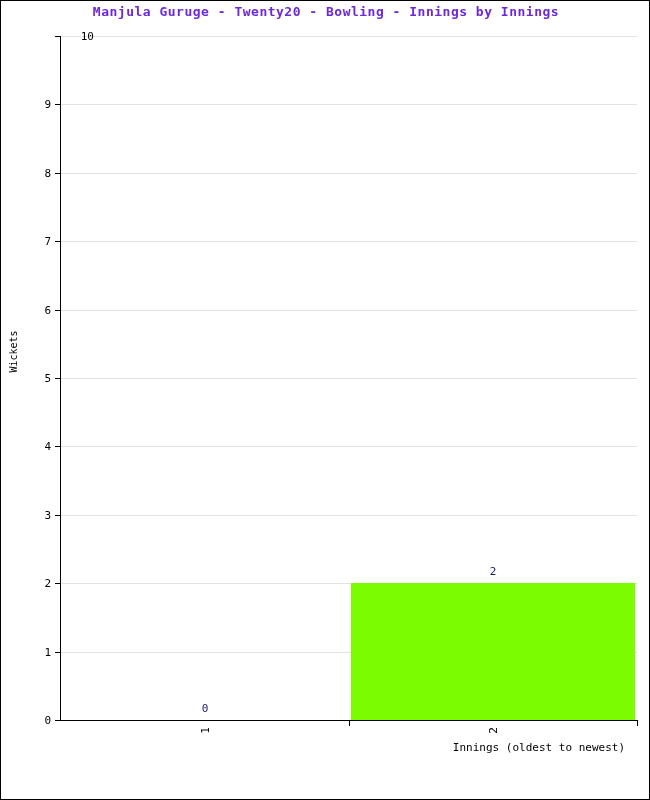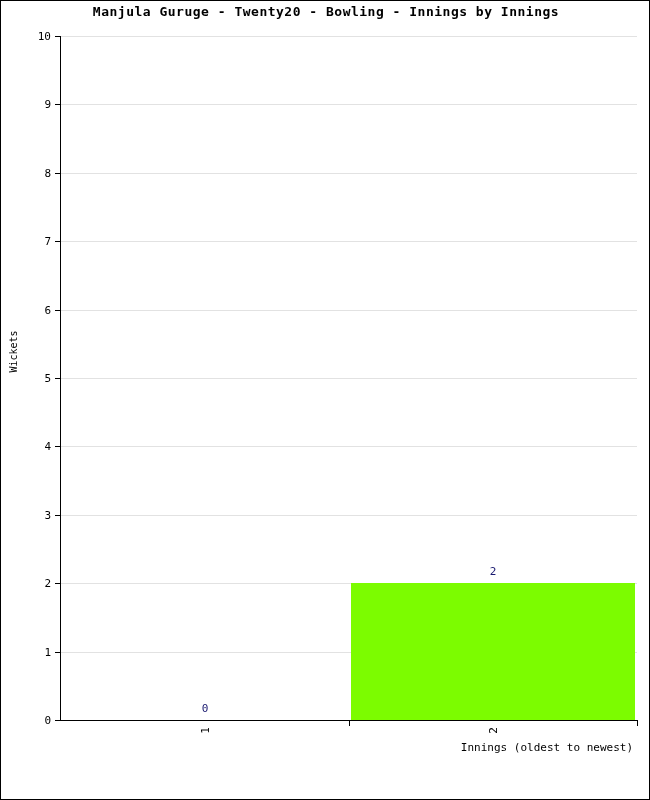--- a/index.html
+++ b/index.html
@@ -25,21 +25,21 @@
   
   #chart-title {
     position: absolute;
     left: 0;
     top: 3px;
     width: 650px;
     text-align: center;
     font-size: 13px;
     font-weight: bold;
     letter-spacing: 0.5px;
-    color: #000000;
+    color: #6d28d9;
     white-space: nowrap;
   }
 
   
   #plot-area {
     position: absolute;
     left: 60px;
     top: 35px;
     width: 576px;
     height: 684px;
@@ -130,21 +130,21 @@
     line-height: 1;
     transform: rotate(-90deg);
     transform-origin: center center;
     white-space: nowrap;
     text-align: center;
     width: 14px;
   }
   #x-axis-title {
     position: absolute;
     top: 740px;
-    right: 16px;
+    right: 24px;
     font-size: 11px;
     color: #000000;
     white-space: nowrap;
   }
 
   
   #footer {
     position: absolute;
     left: 3px;
     top: 782px;
@@ -198,21 +198,21 @@
       <div class="ytick-label" style="top: 372px;">5</div>
       <div class="ytick-mark" style="top: 308.6px;"></div>
       <div class="ytick-label" style="top: 303.6px;">6</div>
       <div class="ytick-mark" style="top: 240.2px;"></div>
       <div class="ytick-label" style="top: 235.2px;">7</div>
       <div class="ytick-mark" style="top: 171.8px;"></div>
       <div class="ytick-label" style="top: 166.8px;">8</div>
       <div class="ytick-mark" style="top: 103.4px;"></div>
       <div class="ytick-label" style="top: 98.4px;">9</div>
       <div class="ytick-mark" style="top: 35px;"></div>
-      <div class="ytick-label" style="top: 30px;">10</div>
+      <div class="ytick-label" style="top: 30px; padding-left: 43px;">10</div>
     </div>
   <div id="y-axis-title">Wickets</div>
 
   <div id="x-ticks">
       <div class="xtick-mark" style="left: 348px;"></div>
       <div class="xtick-label" style="left: 197px;">1</div>
       <div class="xtick-mark" style="left: 636px;"></div>
       <div class="xtick-label" style="left: 485px;">2</div>
     </div>
   <div id="x-axis-title">Innings (oldest to newest)</div>

